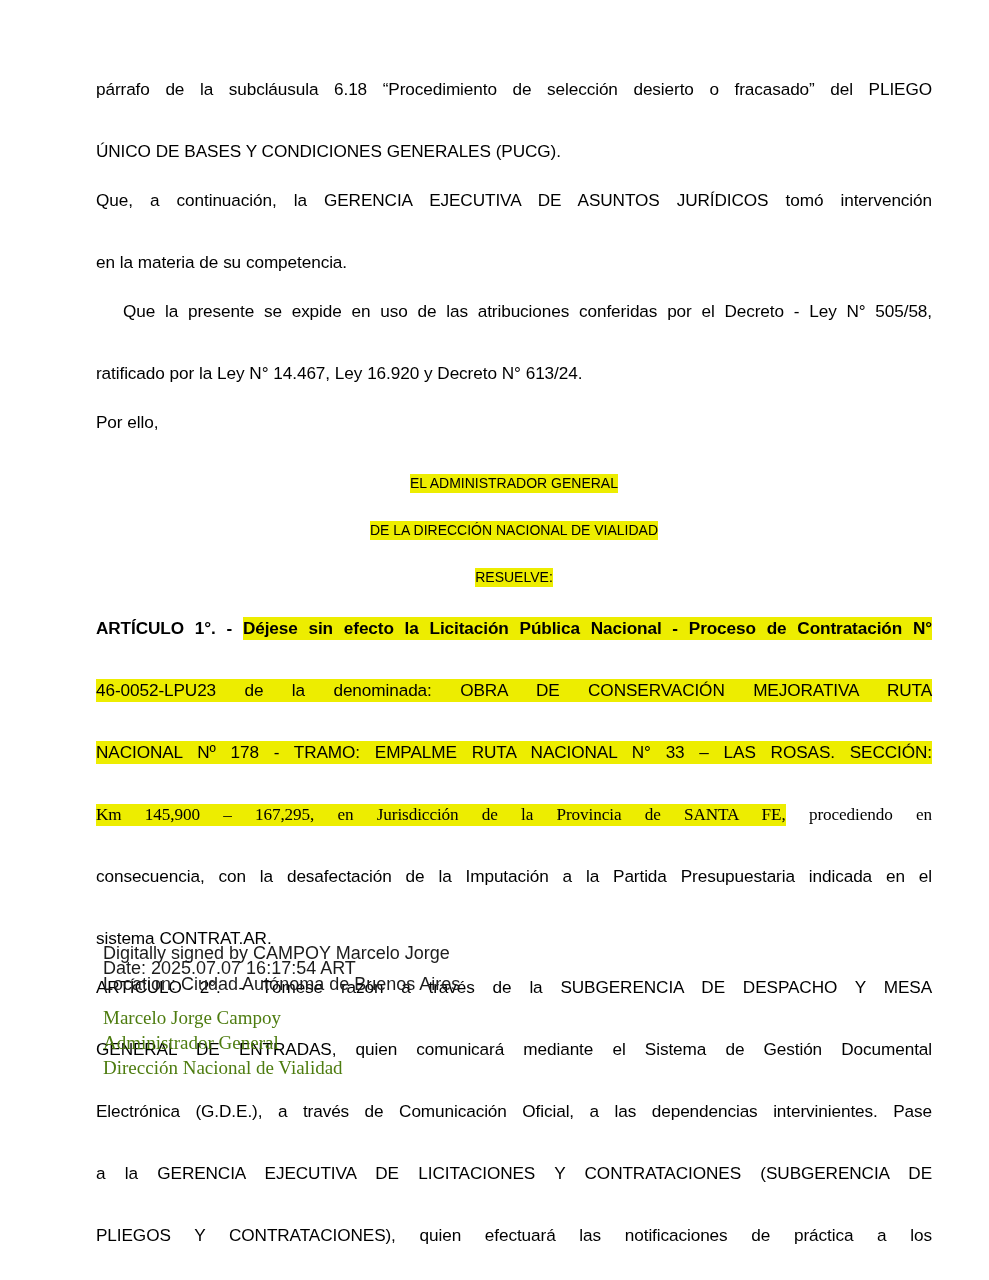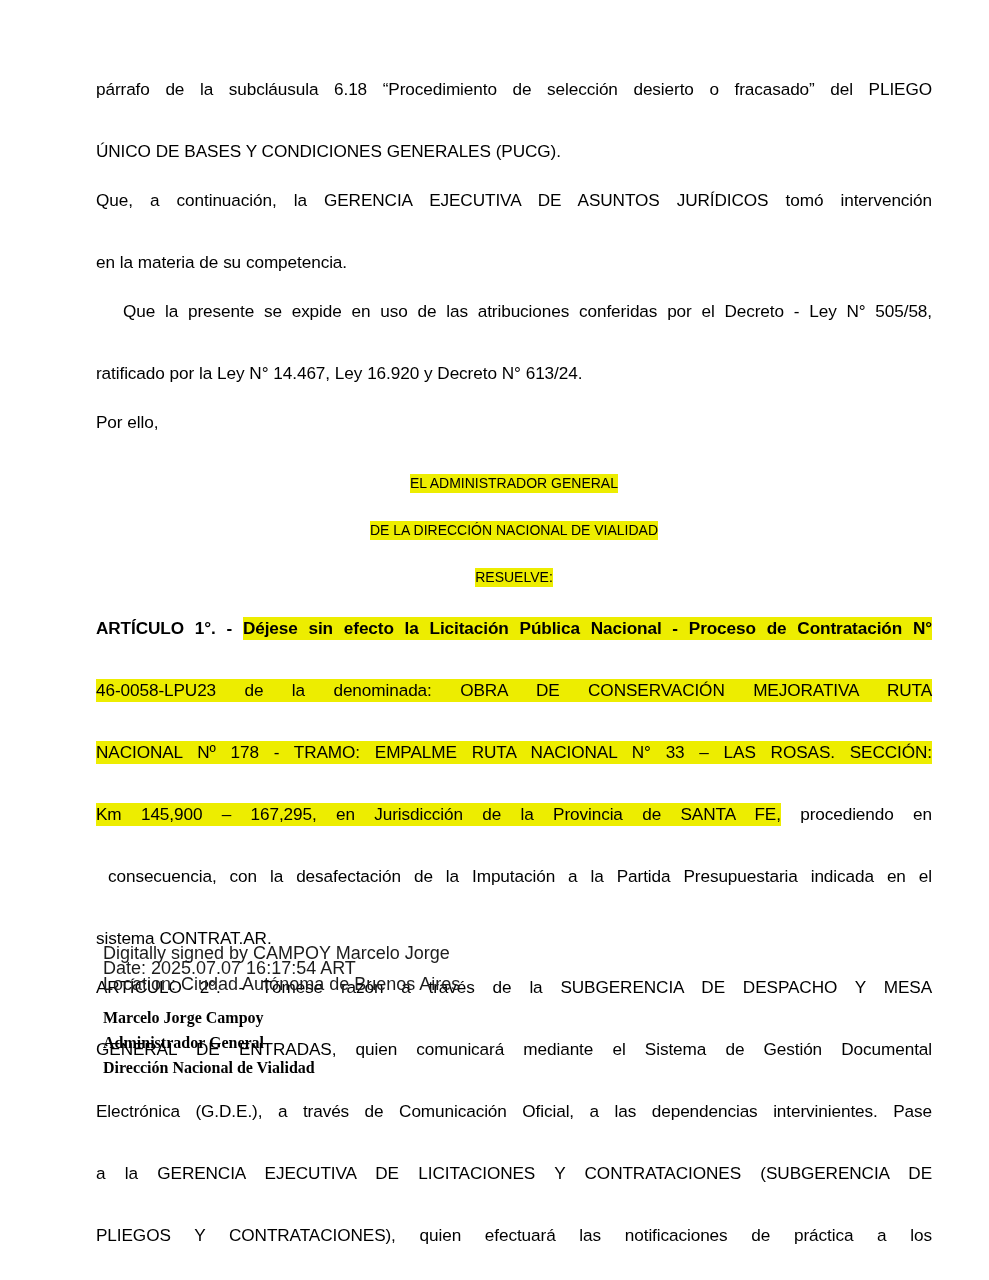--- a/index.html
+++ b/index.html
@@ -87,25 +87,24 @@
   .sig-meta {
     font-family: "Liberation Sans", sans-serif;
     font-size: 18px;
     line-height: 15.4px;
     color: #1c1c1c;
     white-space: nowrap;
   }
   .sig-name-group {
     margin-top: 13px;
     font-family: "Liberation Serif", serif;
-    font-size: 16px;
+    font-size: 19px;
     line-height: 25px;
-    color: #000000;
+    color: #4d7c0f;
     white-space: nowrap;
-    font-weight: bold;
   }
 
   .nowrap { white-space: nowrap; }
 </style>
 </head>
 <body>
 
 <div class="page">
 
   <div class="doc-body">
@@ -136,24 +135,24 @@
       <div class="center-head heading-2">
         <span class="hl nowrap">DE LA DIRECCIÓN NACIONAL DE VIALIDAD</span>
       </div>
       <div class="center-head heading-3">
         <span class="hl nowrap">RESUELVE:</span>
       </div>
     </div>
 
     <p class="para art-block">
       <span class="justify-all" style="display:block;font-weight:bold;"><span>ARTÍCULO 1°. - </span><span class="hl">Déjese sin efecto la Licitación Pública Nacional - Proceso de Contratación N°</span></span>
-      <span class="justify-all" style="display:block;"><span class="hl">46-0058-LPU23 de la denominada: OBRA DE CONSERVACIÓN MEJORATIVA RUTA</span></span>
+      <span class="justify-all" style="display:block;"><span class="hl">46-0052-LPU23 de la denominada: OBRA DE CONSERVACIÓN MEJORATIVA RUTA</span></span>
       <span class="justify-all" style="display:block;"><span class="hl">NACIONAL Nº 178 - TRAMO: EMPALME RUTA NACIONAL N° 33 – LAS ROSAS. SECCIÓN:</span></span>
-      <span class="justify-all" style="display:block;"><span class="hl">Km 145,900 – 167,295, en Jurisdicción de la Provincia de SANTA FE,</span><span> procediendo en</span></span>
-      <span class="justify-all" style="display:block;margin-left:12px;">consecuencia, con la desafectación de la Imputación a la Partida Presupuestaria indicada en el</span>
+      <span class="justify-all" style="display:block;font-family:Liberation Serif, serif;"><span class="hl">Km 145,900 – 167,295, en Jurisdicción de la Provincia de SANTA FE,</span><span> procediendo en</span></span>
+      <span class="justify-all" style="display:block;">consecuencia, con la desafectación de la Imputación a la Partida Presupuestaria indicada en el</span>
       <span style="display:block;">sistema CONTRAT.AR.</span>
     </p>
 
     <p class="para">
       <span class="justify-all" style="display:block;">ARTÍCULO 2°. - Tómese razón a través de la SUBGERENCIA DE DESPACHO Y MESA</span>
       <span class="justify-all" style="display:block;">GENERAL DE ENTRADAS, quien comunicará mediante el Sistema de Gestión Documental</span>
       <span class="justify-all" style="display:block;">Electrónica (G.D.E.), a través de Comunicación Oficial, a las dependencias intervinientes. Pase</span>
       <span class="justify-all" style="display:block;">a la GERENCIA EJECUTIVA DE LICITACIONES Y CONTRATACIONES (SUBGERENCIA DE</span>
       <span class="justify-all" style="display:block;">PLIEGOS Y CONTRATACIONES), quien efectuará las notificaciones de práctica a los</span>
       <span class="justify-all" style="display:block;">proponentes, incluido EDECA S.A. - RAVA S.A. DE CONSTRUCCIONES - RN N° 178 - UNIÓN</span>

